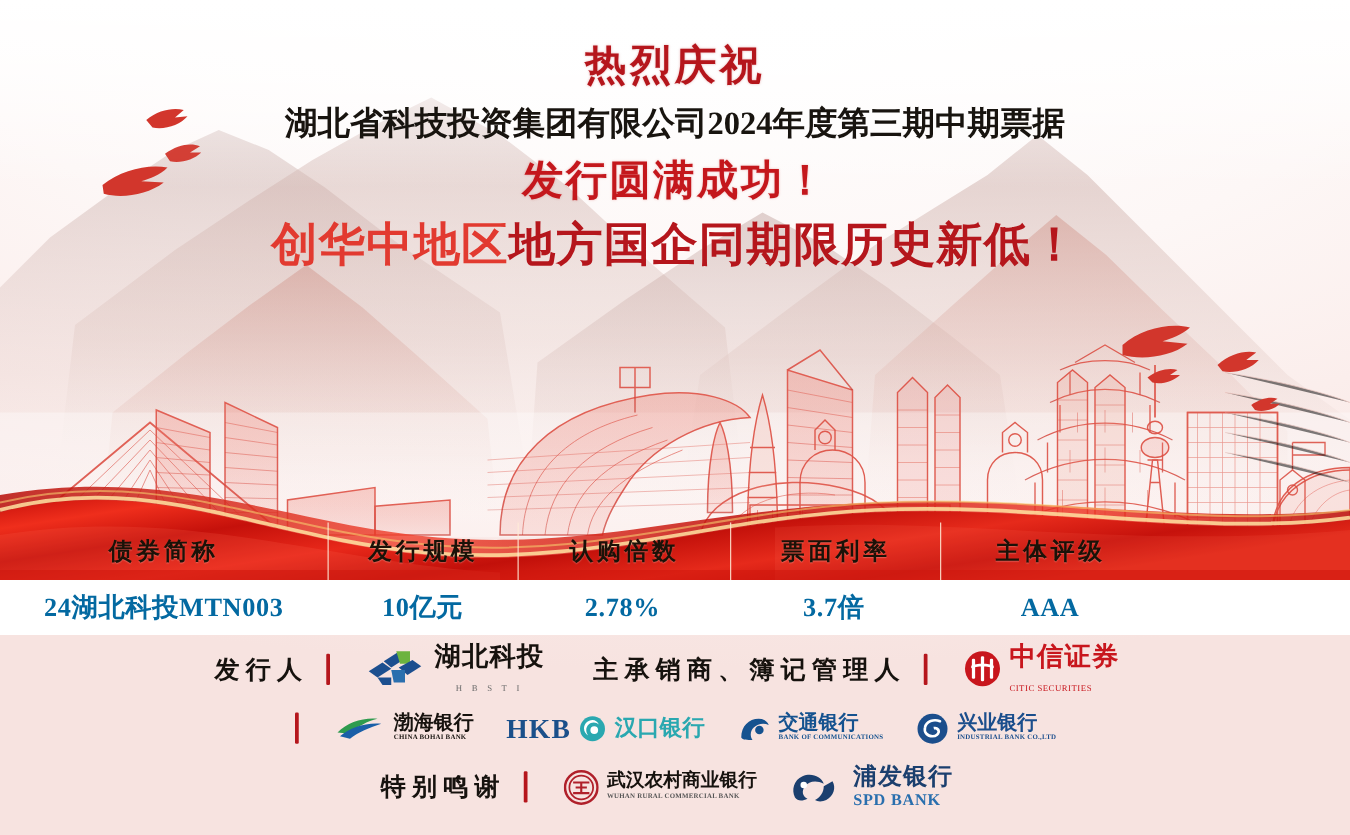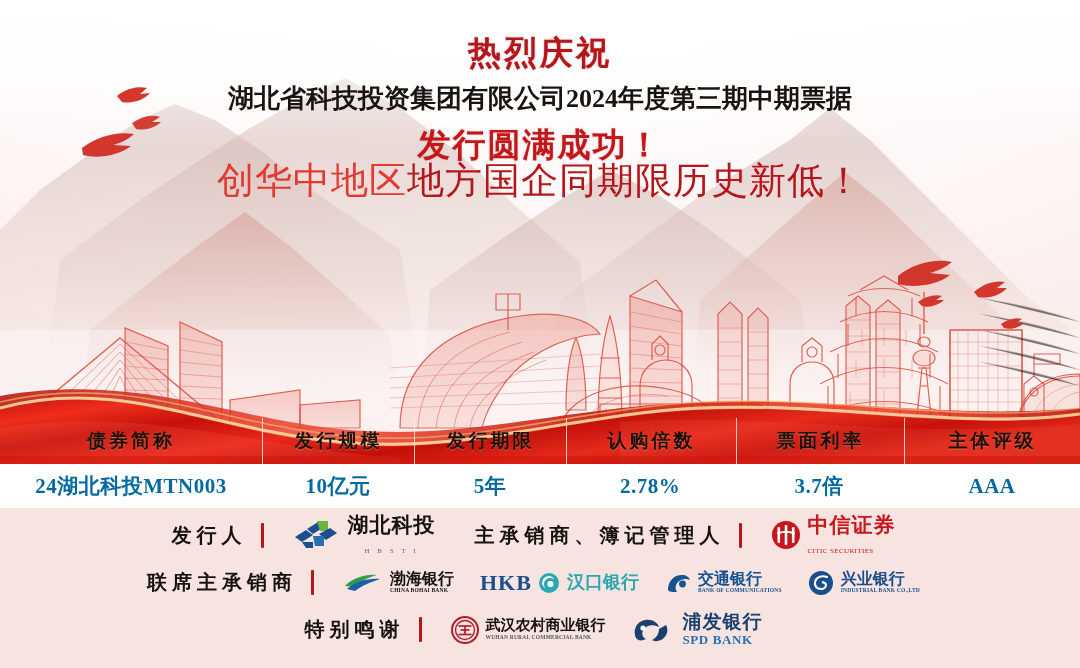--- a/index.html
+++ b/index.html
@@ -38,21 +38,21 @@
   .hl2{
     margin-top:16px;font-size:26px;font-weight:bold;color:#18140f;
     letter-spacing:0px;
   }
   .hl3{
     margin-top:17px;font-size:33px;font-weight:bold;color:#c4171c;
     letter-spacing:2px;
     text-shadow:0 0 2px rgba(196,23,28,.3);
   }
   .hl4{
-    font-size:37px;font-weight:normal;letter-spacing:1px;
+    margin-top:16px;font-size:37px;font-weight:bold;letter-spacing:1px;
   }
   .hl4 .dark{color:#b5161c;}
   .hl4 .bright{color:#e23a30;}
 
   
   .ribbon{position:absolute;left:0;top:368px;width:1080px;height:98px;z-index:4;}
   .ribbon svg{display:block;width:100%;height:100%;}
 
   
   .table{position:absolute;left:0;top:418px;width:1080px;z-index:7;}
@@ -369,29 +369,27 @@
       <path d="M0,60 C150,36 260,82 400,90 L400,98 L0,98 Z" fill="#ff6b52" opacity="0.18"></path>
       <path d="M620,54 C760,44 900,72 1080,56 L1080,98 L620,98 Z" fill="#ff6b52" opacity="0.14"></path>
       <rect x="0" y="88" width="1080" height="10" fill="#cf150d" opacity="0.55"></rect>
     </svg>
   </div>
 
   <div class="table">
     <div class="trow thead">
       <div class="cell c1">债券简称</div>
       <div class="cell c2">发行规模</div>
-      <div class="cell c3">发行期限</div>
       <div class="cell c5">认购倍数</div>
       <div class="cell c4">票面利率</div>
       <div class="cell c6">主体评级</div>
     </div>
     <div class="trow tbody">
       <div class="cell c1">24湖北科投MTN003</div>
       <div class="cell c2">10亿元</div>
-      <div class="cell c3">5年</div>
       <div class="cell c4">2.78%</div>
       <div class="cell c5">3.7倍</div>
       <div class="cell c6">AAA</div>
     </div>
   </div>
 
   <div class="partners">
 
     <div class="prow">
       <span class="plabel">发行人</span>
@@ -428,21 +426,20 @@
           </g>
         </svg>
         <span class="logotext">
           <span class="cn" style="color:#c8161d;">中信证券</span>
           <span class="en" style="color:#c8161d;">CITIC SECURITIES</span>
         </span>
       </span>
     </div>
 
     <div class="prow">
-      <span class="plabel">联席主承销商</span>
       <span class="divider"></span>
 
       <span class="logo">
         <svg width="40" height="24" viewBox="0 0 40 24" aria-hidden="true">
           <path d="M2,15 C10,7 22,3 34,4 C26,6 18,10 12,16 Z" fill="#2e9b4e"></path>
           <path d="M4,18 C12,11 24,7 37,8 C28,11 18,15 12,20 Z" fill="#1a5fa8"></path>
         </svg>
         <span class="logotext">
           <span class="cn-sm" style="color:#16120e;">渤海银行</span>
           <span class="en-sm" style="color:#16120e;">CHINA BOHAI BANK</span>

